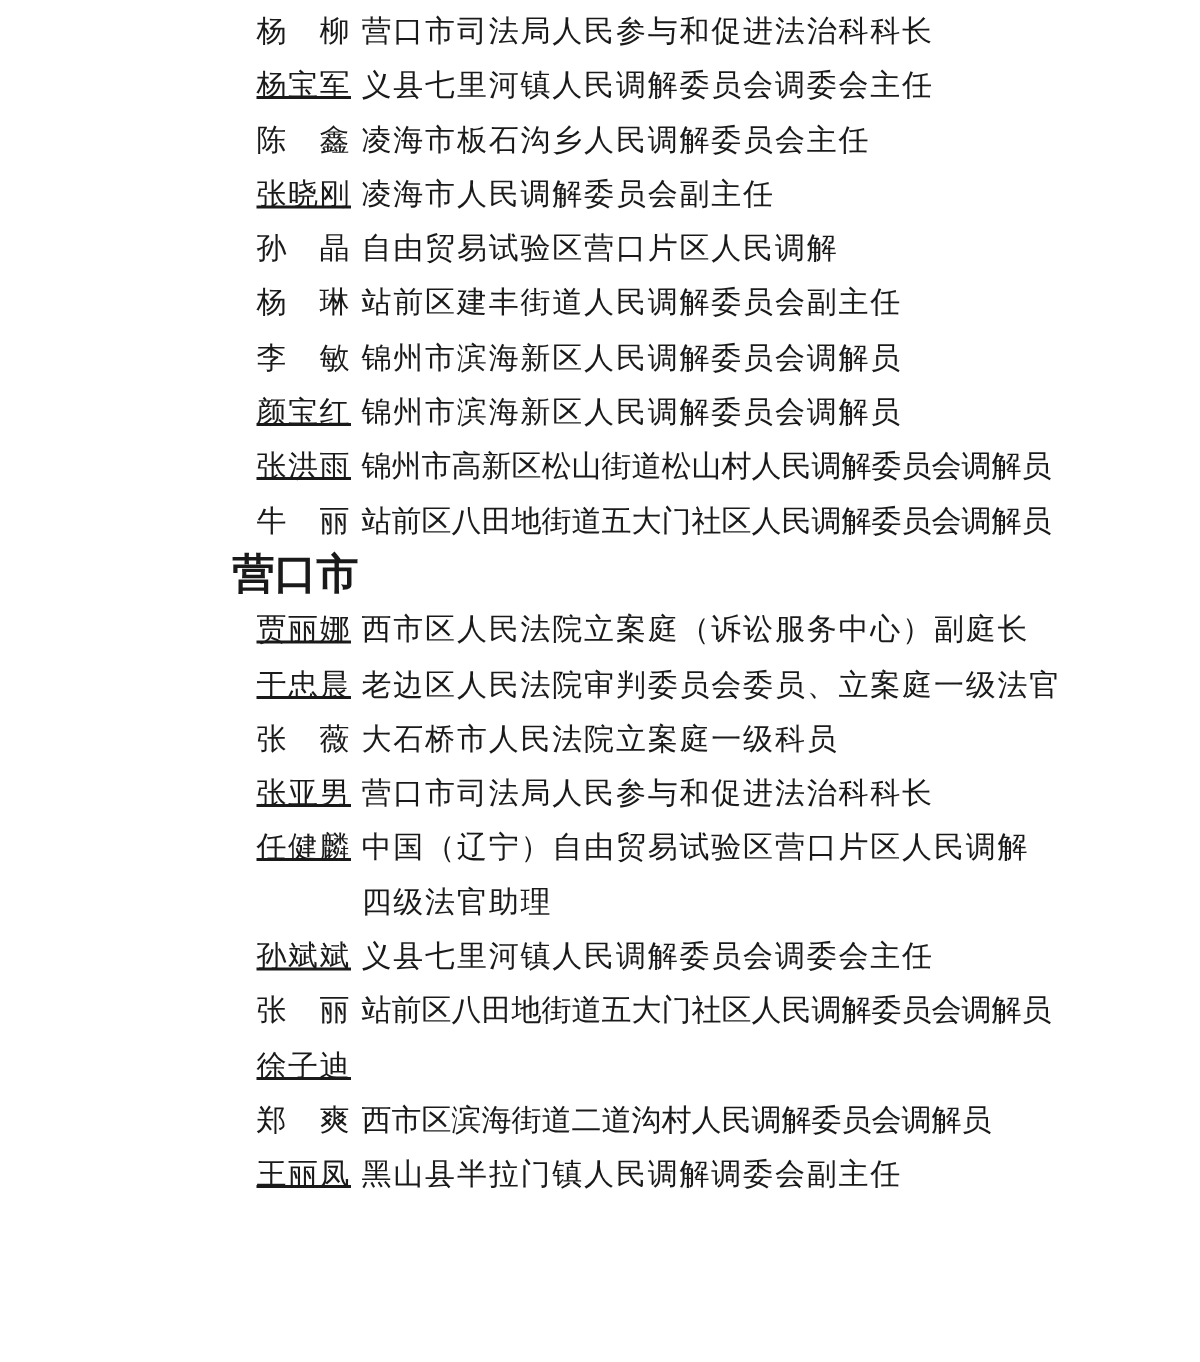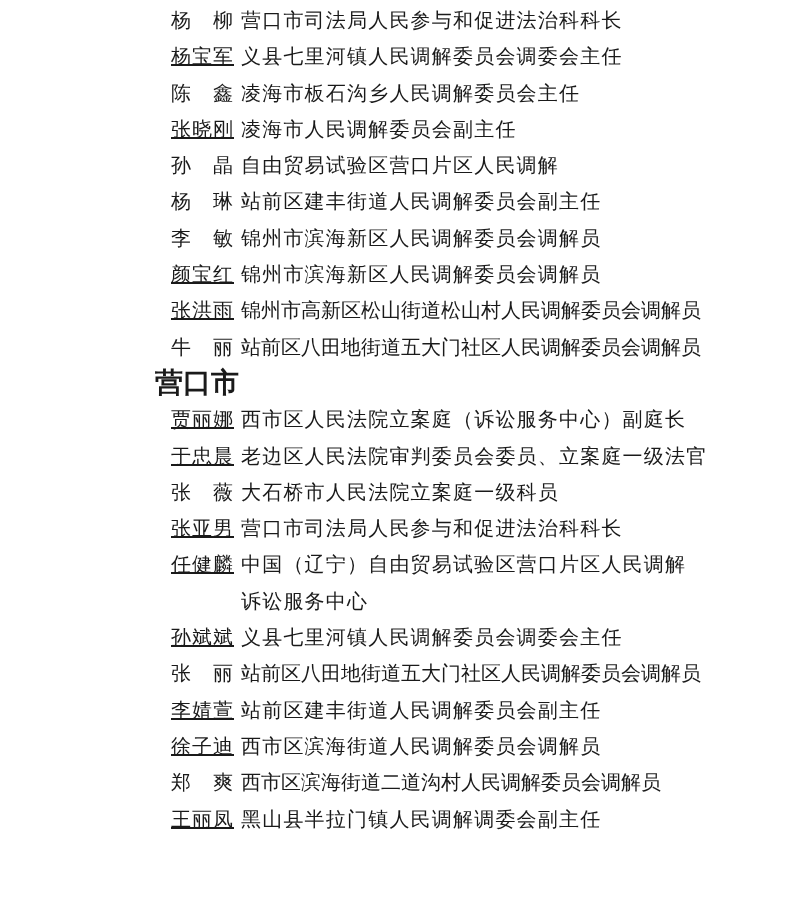--- a/index.html
+++ b/index.html
@@ -139,40 +139,35 @@
   </div>
   <div class="row">
     <span class="name">张亚男</span>
     <span class="desc">营口市司法局人民参与和促进法治科科长</span>
   </div>
   <div class="row">
     <span class="name">任健麟</span>
     <span class="desc">中国（辽宁）自由贸易试验区营口片区人民调解</span>
   </div>
   <div class="row">
-    <span class="desc">诉讼服务中心</span>
+    <span class="desc">四级法官助理</span>
   </div>
   <div class="row">
     <span class="name">孙斌斌</span>
     <span class="desc">义县七里河镇人民调解委员会调委会主任</span>
   </div>
   <div class="row">
     <span class="name two">
         <span class="c1">张</span>
         <span class="c2">丽</span>
       </span>
     <span class="desc tight">站前区八田地街道五大门社区人民调解委员会调解员</span>
   </div>
   <div class="row">
-    <span class="name">李婧萱</span>
-    <span class="desc">站前区建丰街道人民调解委员会副主任</span>
-  </div>
-  <div class="row">
     <span class="name">徐子迪</span>
-    <span class="desc">西市区滨海街道人民调解委员会调解员</span>
   </div>
   <div class="row">
     <span class="name two">
         <span class="c1">郑</span>
         <span class="c2">爽</span>
       </span>
     <span class="desc tight">西市区滨海街道二道沟村人民调解委员会调解员</span>
   </div>
   <div class="row">
     <span class="name">王丽凤</span>

